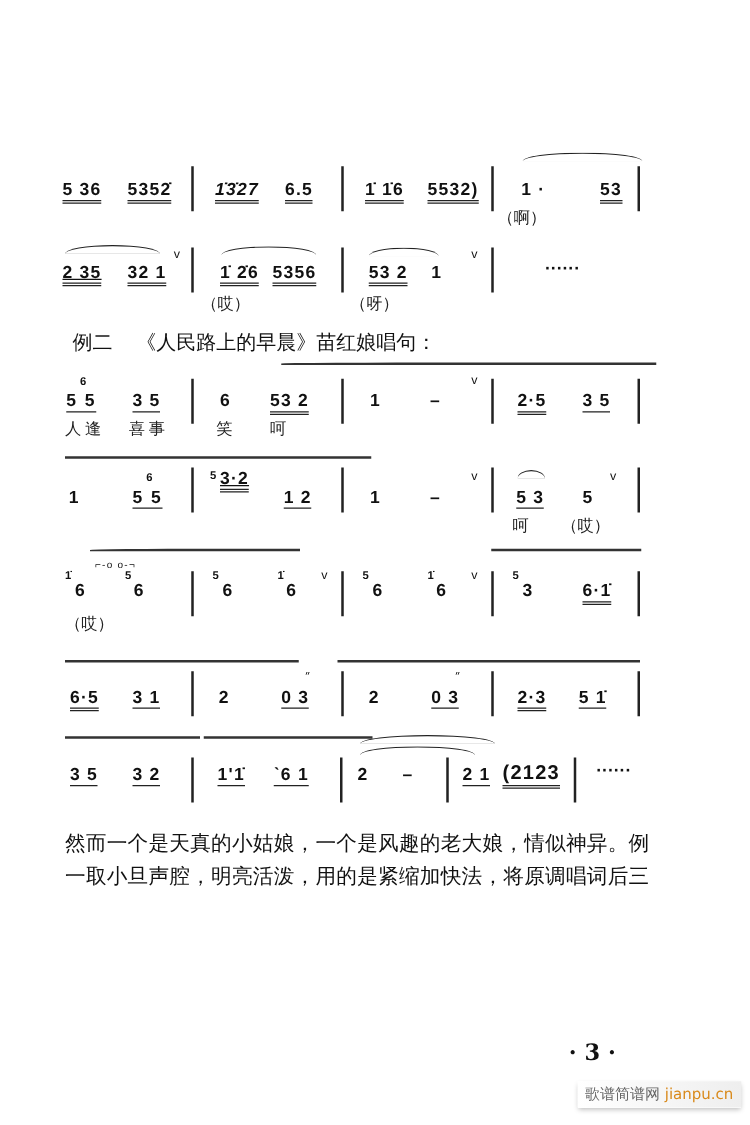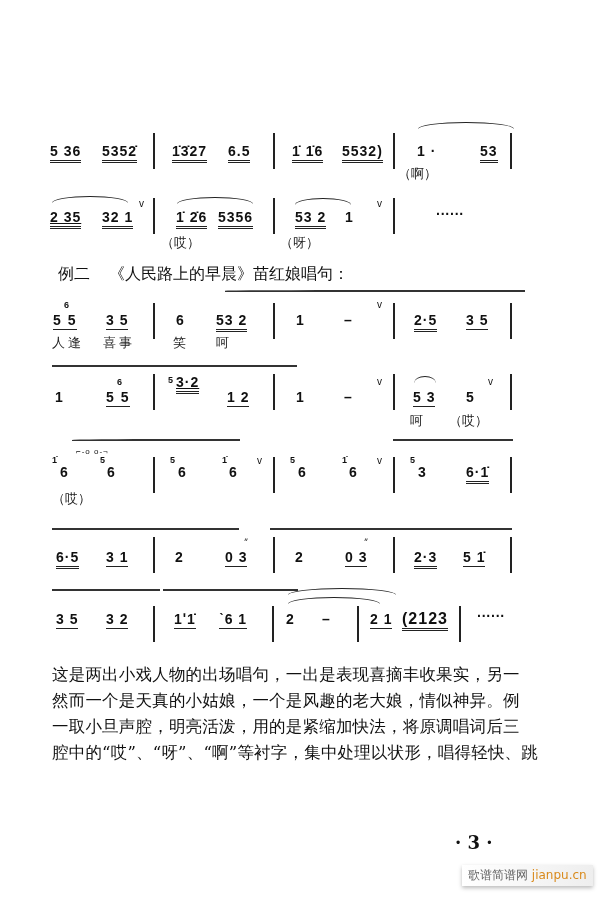--- a/index.html
+++ b/index.html
@@ -40,21 +40,21 @@
 </head>
 <body>
 
 <div class="page">
 
   <div>
 
     <div class="note ul2" style="left:50px;top:143px;">5 36</div>
     <div class="note ul2" style="left:102px;top:143px;">5352̇</div>
     <div class="bar" style="left:153px;top:133px;height:36px;"></div>
-    <div class="note ul2" style="left:172px;top:143px;">1̇3̇27</div>
+    <div class="note ul2" style="left:172px;top:143px;font-style:italic;">1̇3̇27</div>
     <div class="note ul2" style="left:228px;top:143px;">6.5</div>
     <div class="bar" style="left:273px;top:133px;height:36px;"></div>
     <div class="note ul2" style="left:292px;top:143px;">1̇ 1̇6</div>
     <div class="note ul2" style="left:342px;top:143px;">5532)</div>
     <div class="bar" style="left:393px;top:133px;height:36px;"></div>
     <div class="slur" style="left:418px;top:122px;width:96px;"></div>
     <div class="note" style="left:417px;top:143px;">1  ·</div>
     <div class="note ul2" style="left:480px;top:143px;">53</div>
     <div class="bar" style="left:510px;top:133px;height:36px;"></div>
     <div class="lyric" style="left:398px;top:165px;">（啊）</div>
@@ -186,24 +186,22 @@
     <div class="note" style="left:286px;top:611px;">2</div>
     <div class="note" style="left:322px;top:611px;">–</div>
     <div class="bar" style="left:357px;top:606px;height:36px;"></div>
     <div class="note ul1" style="left:370px;top:611px;">2 1</div>
     <div class="note ul2" style="left:402px;top:611px;font-size:16px;">(2123</div>
     <div class="bar" style="left:459px;top:606px;height:36px;"></div>
     <div class="note" style="left:477px;top:608px;letter-spacing:0;">······</div>
   </div>
 
   <div class="para">
-    <div>这是两出小戏人物的出场唱句，一出是表现喜摘丰收果实，另一</div>
     <div>然而一个是天真的小姑娘，一个是风趣的老大娘，情似神异。例</div>
     <div>一取小旦声腔，明亮活泼，用的是紧缩加快法，将原调唱词后三</div>
-    <div>腔中的“哎”、“呀”、“啊”等衬字，集中处理以状形，唱得轻快、跳</div>
   </div>
 
   <div class="pagenum">· 3 ·</div>
 
   <div class="watermark">
     <span>歌谱简谱网</span>
     <span class="en">jianpu.cn</span>
   </div>
 </div>
 

